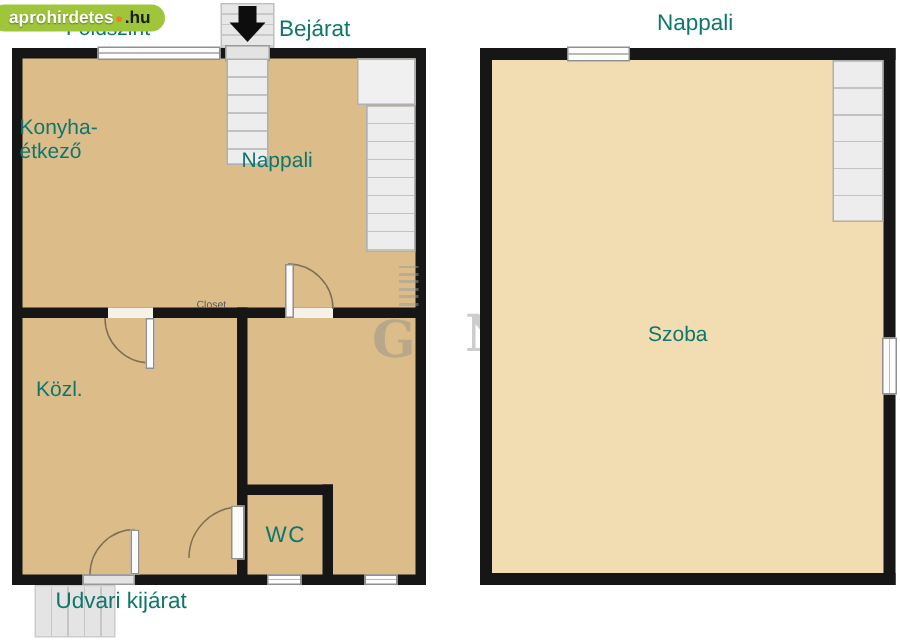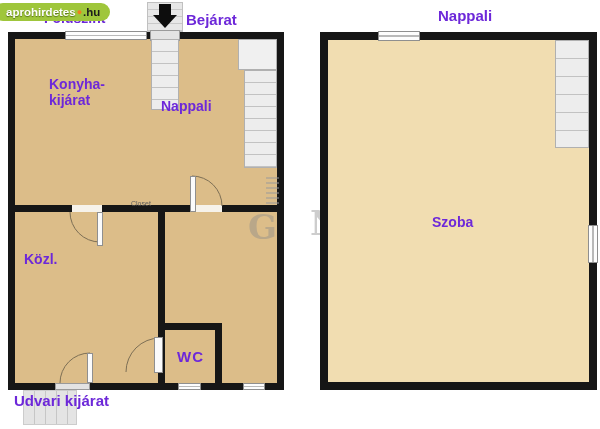--- a/index.html
+++ b/index.html
@@ -25,21 +25,21 @@
   .stairs-v18{position:absolute;background:repeating-linear-gradient(180deg,#ededed 0 17px,#c2c2c2 17px 18px);
             border:1px solid #b0b0b0;box-sizing:border-box;}
   .landing{position:absolute;background:#f0f0f0;border:1px solid #b0b0b0;box-sizing:border-box;}
   .steps-out-h{position:absolute;background:repeating-linear-gradient(180deg,#e7e7e7 0 6px,#c9c9c9 6px 7px);
             border:1px solid #c0c0c0;box-sizing:border-box;}
   .steps-out-v{position:absolute;background:repeating-linear-gradient(90deg,#e4e4e4 0 10px,#c6c6c6 10px 11px);
             border:1px solid #cccccc;box-sizing:border-box;}
   
   .leaf{position:absolute;background:#fbfbfb;border:1px solid #8f8f8f;box-sizing:border-box;}
   
-  .lbl{position:absolute;font-weight:bold;color:#6d28d9;white-space:nowrap;}
+  .lbl{position:absolute;font-weight:normal;color:#0f766e;white-space:nowrap;}
   .f14{font-size:14px;line-height:16px;}
   .f15{font-size:15px;line-height:17px;}
   .closet{position:absolute;font-size:7px;color:#5a5a5a;line-height:7px;}
   
   .arrow-shaft{position:absolute;left:159px;top:4px;width:12px;height:12px;background:#0d0d0d;}
   .arrow-head{position:absolute;left:153px;top:15px;width:0;height:0;
               border-left:12px solid transparent;border-right:12px solid transparent;
               border-top:13px solid #0d0d0d;}
   
   .badge{position:absolute;left:-6px;top:3px;height:18px;padding:0 10px 0 12px;border-radius:10px;
@@ -104,31 +104,31 @@
     <path d="M 222 206 A 30 30 0 0 0 192 176" fill="none" stroke="#7d6f55" stroke-width="1"></path>
     <path d="M 126 372 A 34 34 0 0 1 160 338" fill="none" stroke="#7d6f55" stroke-width="1"></path>
     <path d="M 60 383 A 30 30 0 0 1 90 353" fill="none" stroke="#7d6f55" stroke-width="1"></path>
   </svg>
 
   <div class="leaf" style="left:97px;top:212px;width:6px;height:34px;"></div>
   <div class="leaf" style="left:190px;top:176px;width:6px;height:36px;"></div>
   <div class="leaf" style="left:154px;top:337px;width:9px;height:36px;"></div>
   <div class="leaf" style="left:87px;top:353px;width:6px;height:30px;"></div>
 
-  <div class="lbl f14 abs" style="left:13px;top:76px;margin-left:36px;">
+  <div class="lbl f14 abs" style="left:13px;top:76px;">
     <div>Konyha-</div>
-    <div>kijárat</div>
+    <div>étkező</div>
   </div>
   <div class="lbl f14 abs" style="left:161px;top:98px;">Nappali</div>
   <div class="lbl f14 abs" style="left:24px;top:251px;">Közl.</div>
   <div class="lbl f15 abs" style="left:177px;top:348px;letter-spacing:1px;">WC</div>
   <div class="closet" style="left:131px;top:200px;">Closet</div>
 
   <div class="steps-out-v" style="left:23px;top:390px;width:54px;height:35px;"></div>
-  <div class="lbl f15 abs" style="left:14px;top:392px;">Udvari kijárat</div>
+  <div class="lbl f15 abs" style="left:37px;top:392px;">Udvari kijárat</div>
 
   <div class="wm-stripes"></div>
   <div class="wm-letter" style="left:248px;top:210px;">G</div>
   <div class="wm-letter" style="left:310px;top:206px;">N</div>
 
   <div class="floor-r"></div>
   <div class="w" style="left:320px;top:32px;width:277px;height:8px;"></div>
   <div class="w" style="left:320px;top:382px;width:277px;height:8px;"></div>
   <div class="w" style="left:320px;top:32px;width:8px;height:358px;"></div>
   <div class="w" style="left:589px;top:32px;width:8px;height:358px;"></div>

